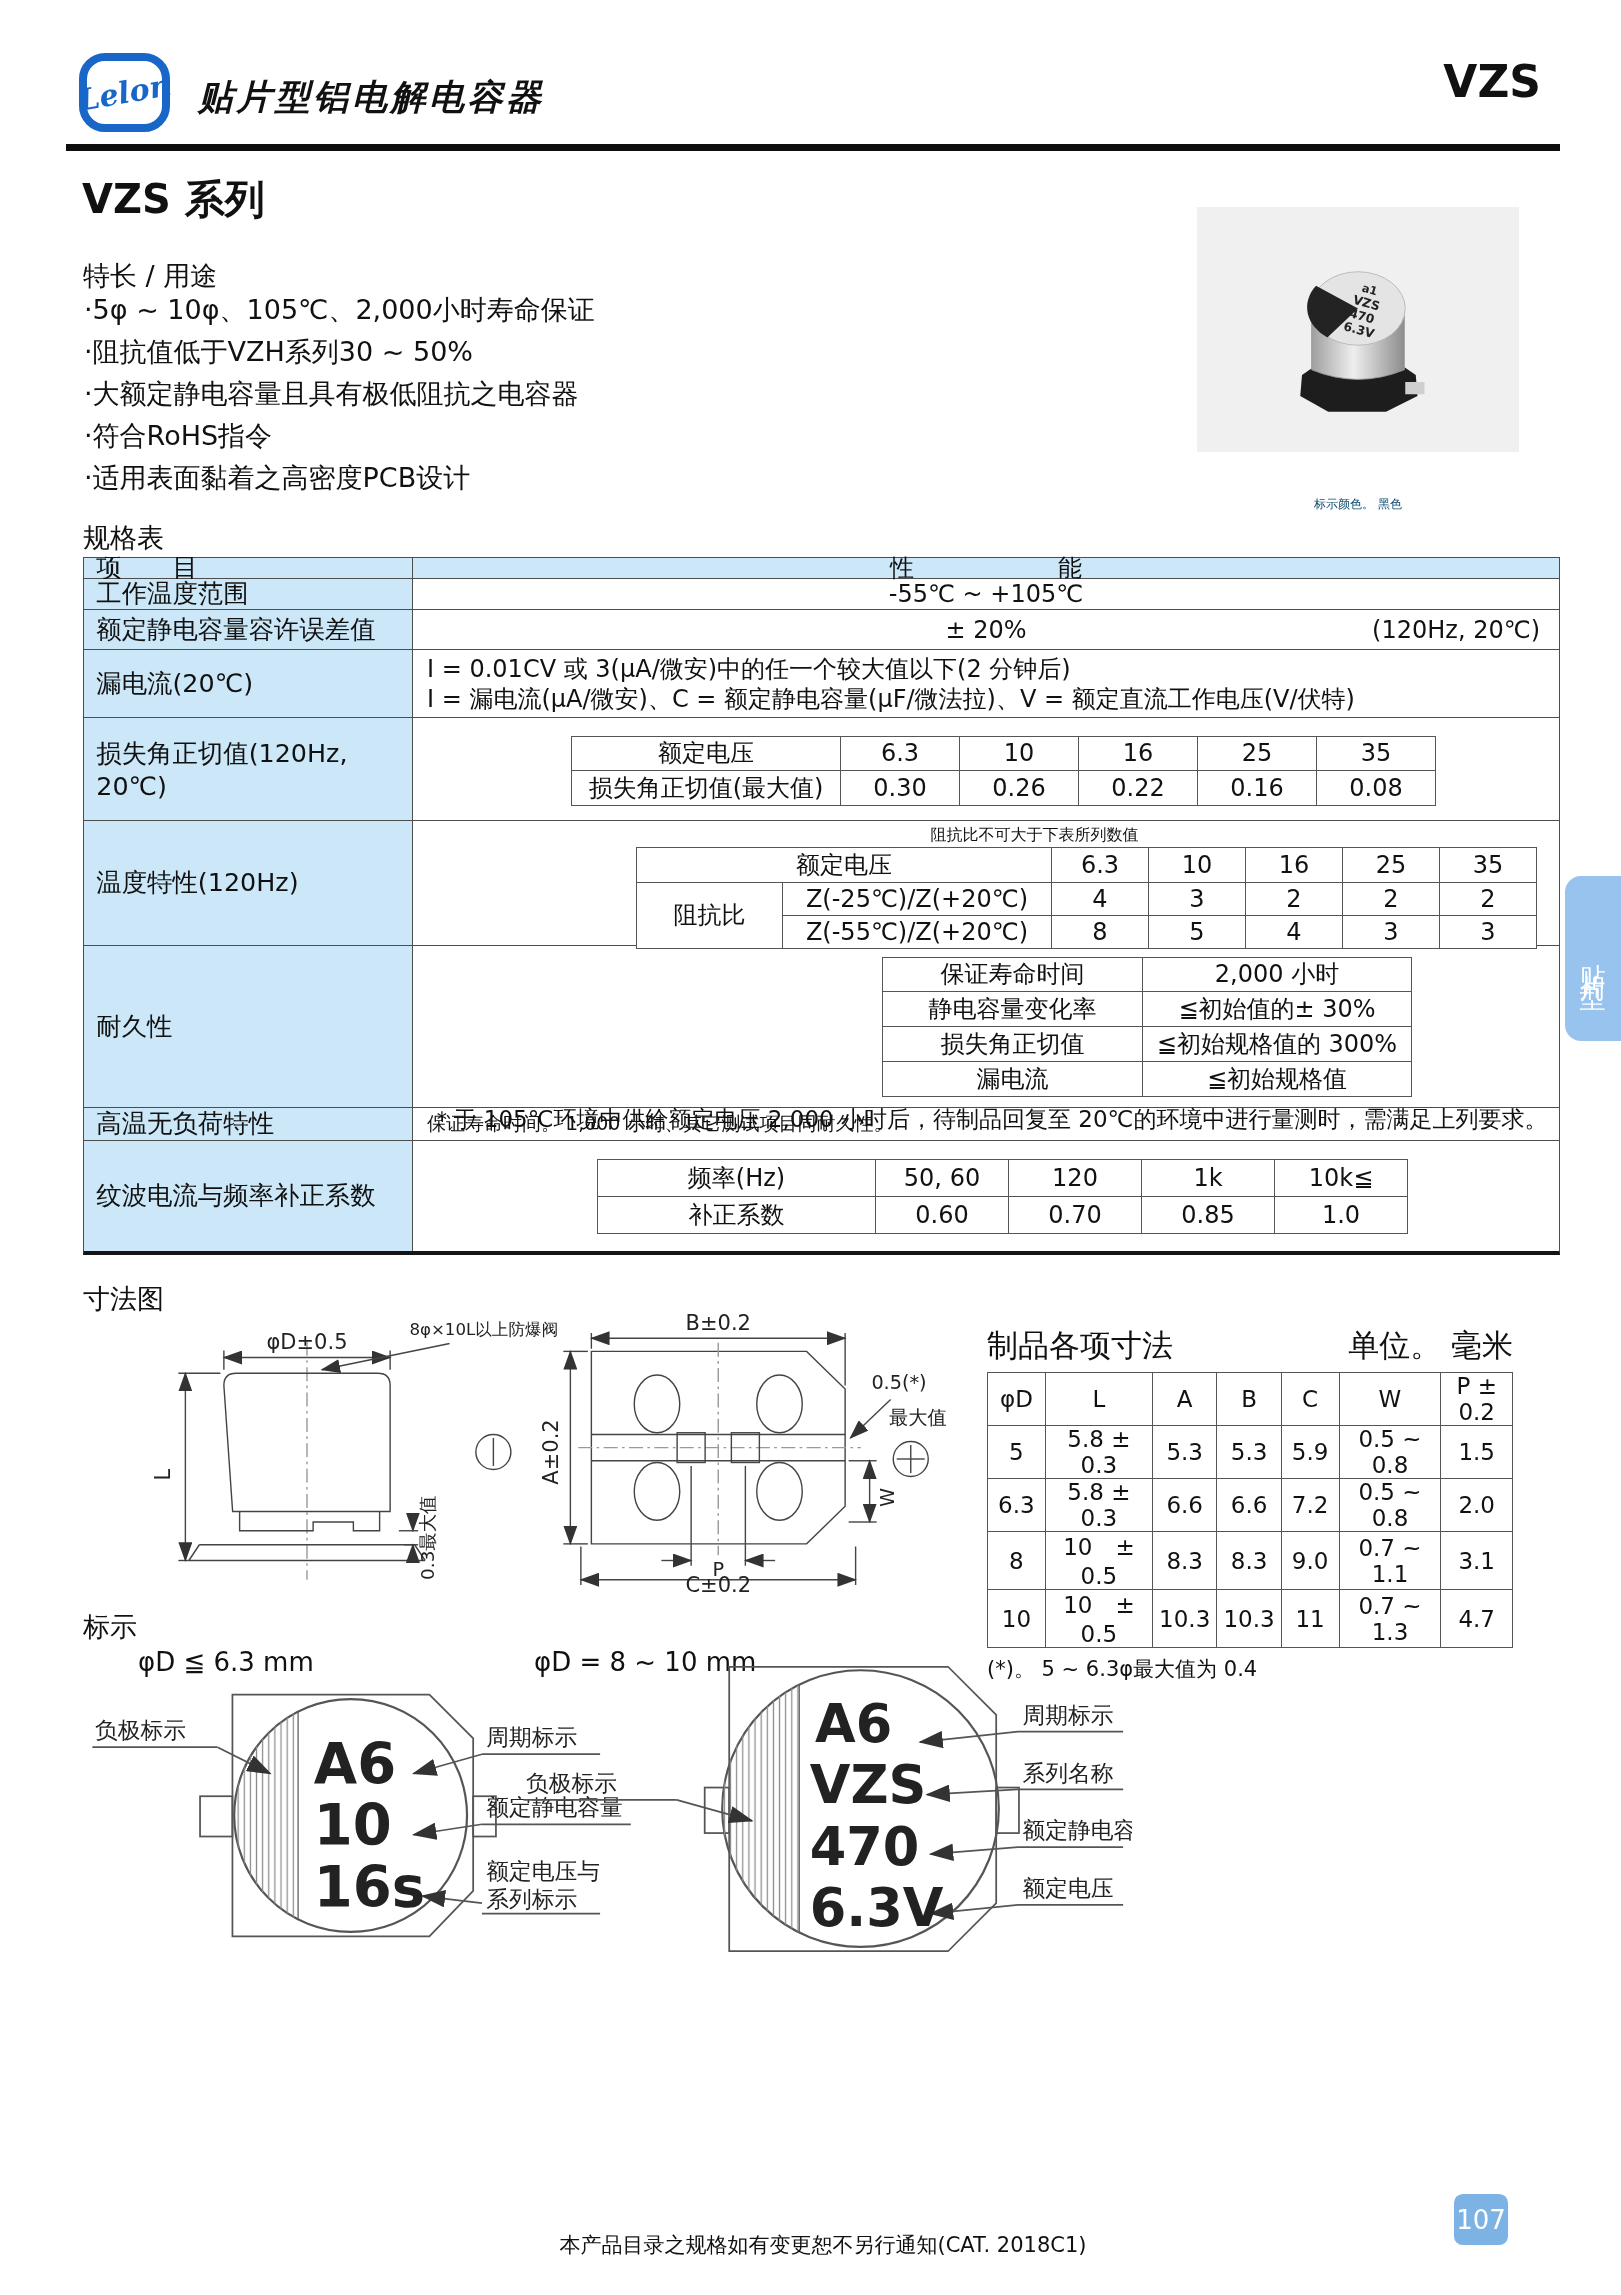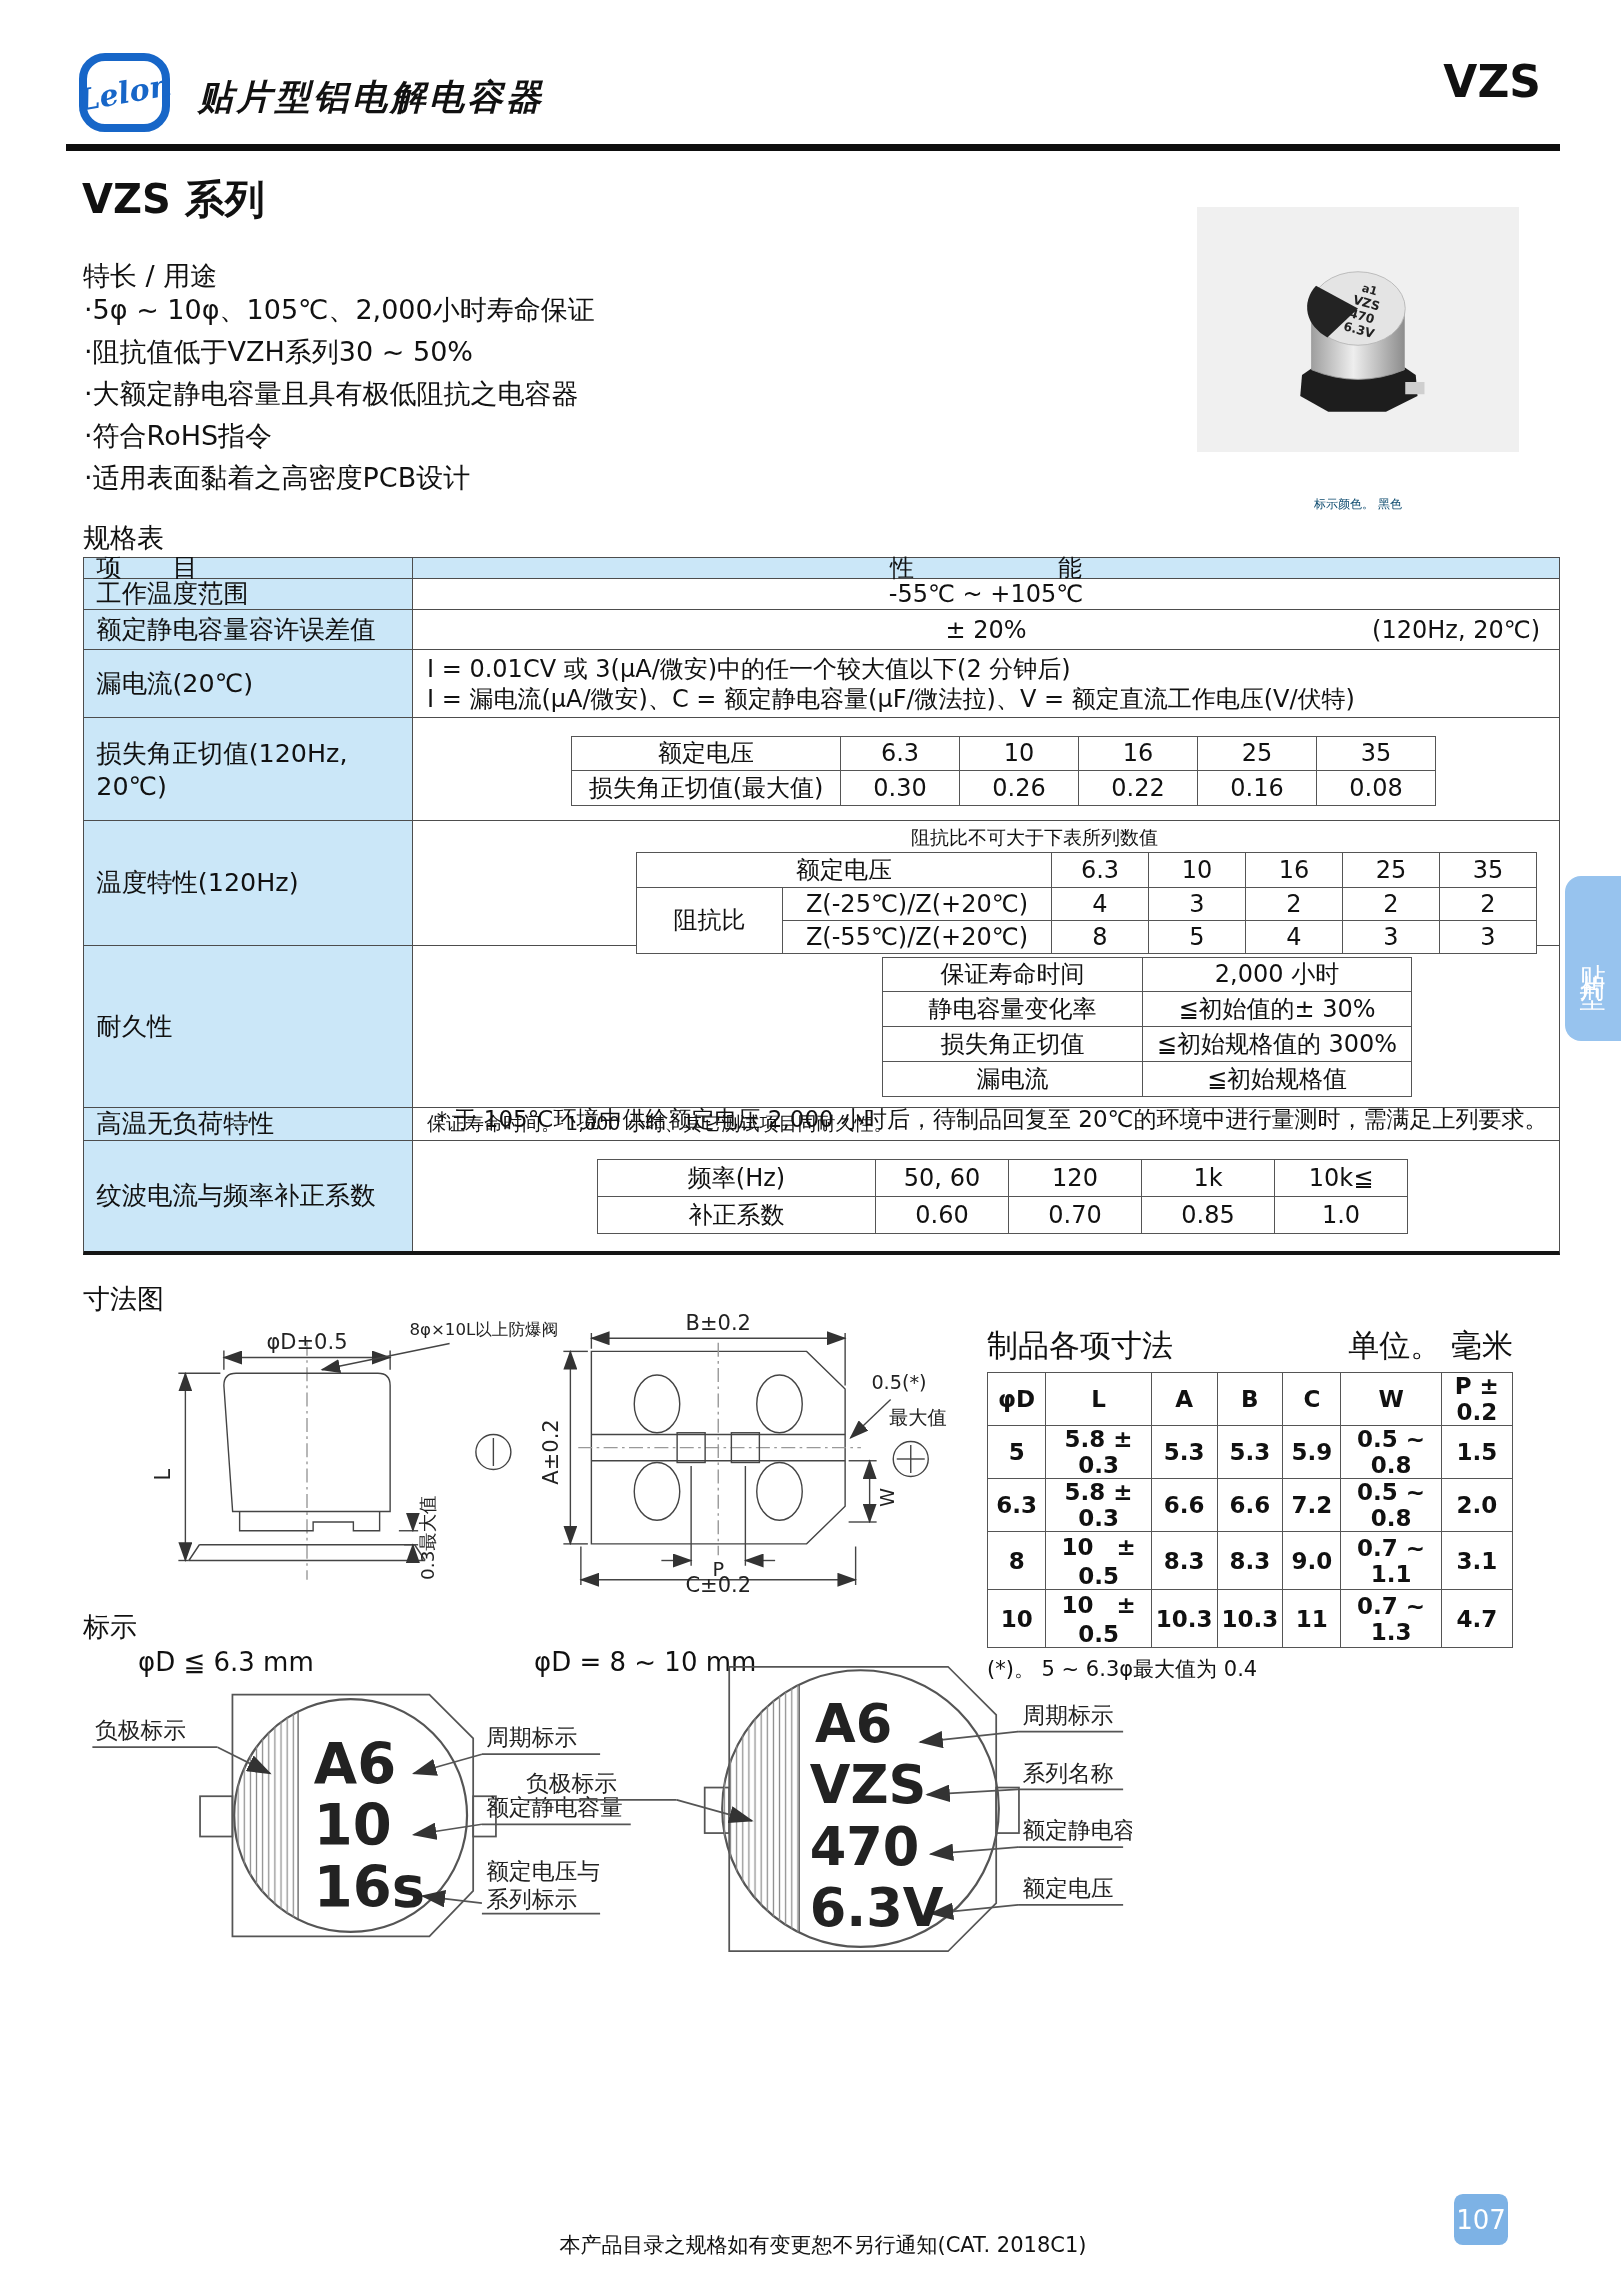--- a/index.html
+++ b/index.html
@@ -38,21 +38,21 @@
   .spec-content{flex:1;position:relative;font-size:24px;}
   .center-cell{display:flex;align-items:center;justify-content:center;}
   .mini{border-collapse:collapse;background:#fff;}
   .mini td{border:1.8px solid #555;text-align:center;font-size:24px;padding:0.9px 7px;height:30px;}
   .note-line{font-size:23px;}
   
   .dim-heading{position:absolute;left:83px;top:1281px;font-size:27px;}
   .dim-svg{position:absolute;left:101px;top:1312px;}
   .dim-table-wrap{position:absolute;left:987px;top:1325px;width:526px;}
   .dim-caption{display:flex;justify-content:space-between;font-size:31px;margin-bottom:5.3px;}
-  .dim-table{border-collapse:collapse;width:526px;font-weight:bold;}
+  .dim-table{border-collapse:collapse;width:526px;}
   .dim-table td{border:1.8px solid #555;text-align:center;font-size:23px;height:32px;padding:0 3.5px;}
   .dim-note{font-size:21px;margin-top:7px;}
   
   .mark-heading{position:absolute;left:83px;top:1609px;font-size:27px;}
   .mark-sub-small{position:absolute;left:138px;top:1647px;font-size:26px;}
   .mark-sub-large{position:absolute;left:534px;top:1647px;font-size:26px;}
   .mark-svg-small{position:absolute;left:88px;top:1684px;}
   .mark-svg-large{position:absolute;left:519px;top:1658px;}
   
   .footer-note{position:absolute;left:0;top:2231px;width:1622px;text-align:center;font-size:21px;margin-left:12px;}
@@ -172,21 +172,21 @@
             <td>0.08</td>
           </tr>
         </tbody>
           </table>
       </div>
     </div>
 
     <div class="spec-row" style="height:124px">
       <div class="spec-label">温度特性(120Hz)</div>
       <div class="spec-content">
-        <div style="width:797px;margin:3.5px 0 1.8px 223px;text-align:center;font-size:19px">阻抗比不可大于下表所列数值</div>
+        <div style="width:797px;margin:3.5px 0 1.8px 223px;text-align:center;font-size:16px">阻抗比不可大于下表所列数值</div>
         <table class="mini" style="margin:0 0 0 223px">
           <tbody>
               <tr>
             <td colspan="2" style="width:386px">额定电压</td>
             <td style="width:82px">6.3</td>
             <td style="width:82px">10</td>
             <td style="width:82px">16</td>
             <td style="width:82px">25</td>
             <td style="width:82px">35</td>
           </tr>

